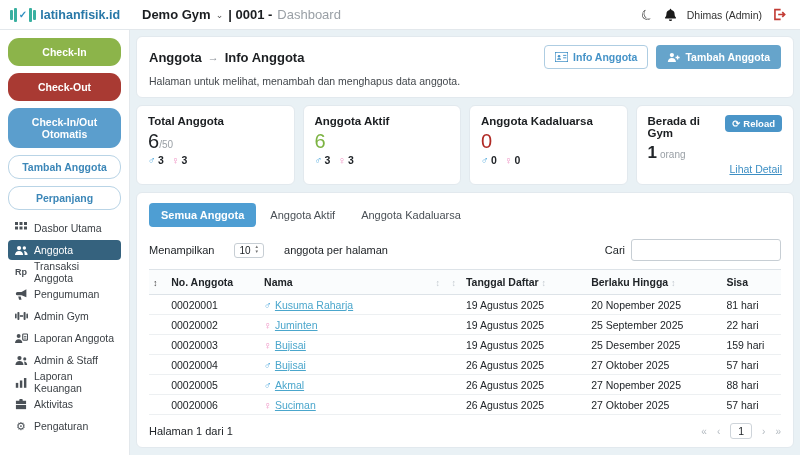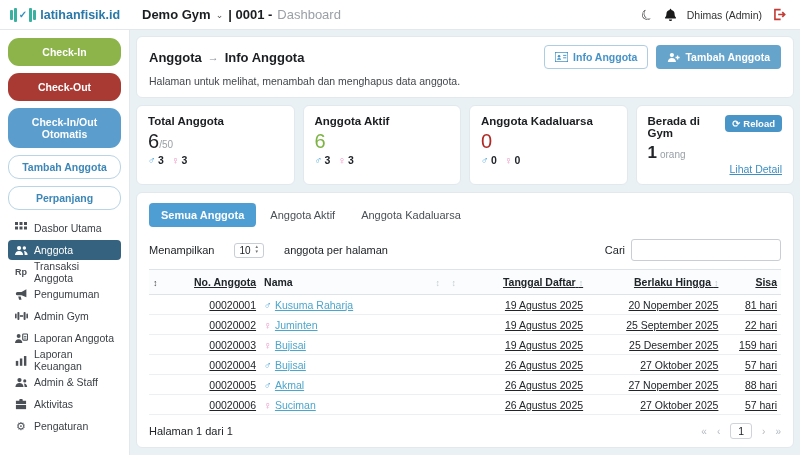--- a/index.html
+++ b/index.html
@@ -79,21 +79,21 @@
     display:flex; align-items:center; gap:4px; background:#fff; cursor:pointer; }
   .stepper { display:flex; flex-direction:column; font-size:4.5px; color:#777; line-height:1.1; }
   .search-ctl { display:flex; align-items:center; gap:6px; }
   .search-input { width:150px; height:22px; border:1px solid #c7ced4; border-radius:3px; padding:0 6px; font-size:11px; }
   table { width:100%; border-collapse:collapse; }
   thead th { border-top:1px solid #dde3e8; border-bottom:1px solid #dde3e8; background:#fafcfd;
     font-size:10.5px; padding:6px 4px; white-space:nowrap; }
   .sort-arrow { color:#c3cad0; font-size:9px; }
   .sort-arrow.dark { color:#444; }
   tbody td { border-bottom:1px solid #edf0f2; padding:3.5px 4px; font-size:10.5px; white-space:nowrap; }
-  .ta-r { text-align:right;text-decoration:underline; } .ta-l { text-align:left; }
+  .ta-r { text-align:left; } .ta-l { text-align:left; }
   .name-link { color:#4aa6cc; text-decoration:underline; cursor:pointer; }
   .gender-cell { margin-right:3px; }
   .pager-row { display:flex; justify-content:space-between; align-items:center; margin-top:8px; }
   .pager { display:flex; gap:10px; align-items:center; color:#b3bac0; font-size:10px; }
   .page-box { border:1px solid #ced4da; border-radius:3px; padding:1px 7px; color:#212529;
     font-size:10.5px; background:#fff; cursor:pointer; }
 </style>
 </head>
 <body>
 
@@ -193,37 +193,37 @@
               <path d="M0 12c0-2.8 2-4.6 4.5-4.6S9 9.2 9 12z"></path>
               <rect x="9.5" y="1" width="6" height="7.5" rx="1" fill="none" stroke="currentColor" stroke-width="1.4"></rect>
               <path d="M11 4h3M11 6h3" stroke="currentColor" stroke-width="1"></path>
             </svg>
           </span>
         <span>Laporan Anggota</span>
       </div>
       <div class="menu-item">
         <span class="mi-icon">
             <svg width="13" height="11" viewBox="0 0 16 13" fill="currentColor">
-              <rect x="1" y="7" width="3" height="6"></rect>
-              <rect x="6" y="4" width="3" height="9"></rect>
-              <rect x="11" y="1" width="3" height="12"></rect>
-            </svg>
-          </span>
-        <span>Laporan Keuangan</span>
-      </div>
-      <div class="menu-item">
-        <span class="mi-icon">
-            <svg width="13" height="11" viewBox="0 0 16 13" fill="currentColor">
               <circle cx="5.5" cy="3.5" r="2.6"></circle>
               <path d="M.5 12c0-3 2.2-5 5-5s5 2 5 5z"></path>
               <circle cx="12" cy="4.5" r="1.9"></circle>
               <path d="M11 7.8c2.4.3 4 1.9 4 4.2h-3.2c0-1.7-.3-3-.8-4.2z"></path>
             </svg>
           </span>
         <span>Admin &amp; Staff</span>
+      </div>
+      <div class="menu-item">
+        <span class="mi-icon">
+            <svg width="13" height="11" viewBox="0 0 16 13" fill="currentColor">
+              <rect x="1" y="7" width="3" height="6"></rect>
+              <rect x="6" y="4" width="3" height="9"></rect>
+              <rect x="11" y="1" width="3" height="12"></rect>
+            </svg>
+          </span>
+        <span>Laporan Keuangan</span>
       </div>
       <div class="menu-item">
         <span class="mi-icon">
             <svg width="12" height="11" viewBox="0 0 14 13" fill="currentColor">
               <path d="M5 2V1a1 1 0 0 1 1-1h2a1 1 0 0 1 1 1v1h4v4H1V2z"></path>
               <path d="M1 7h12v5H1z"></path>
             </svg>
           </span>
         <span>Aktivitas</span>
       </div>

